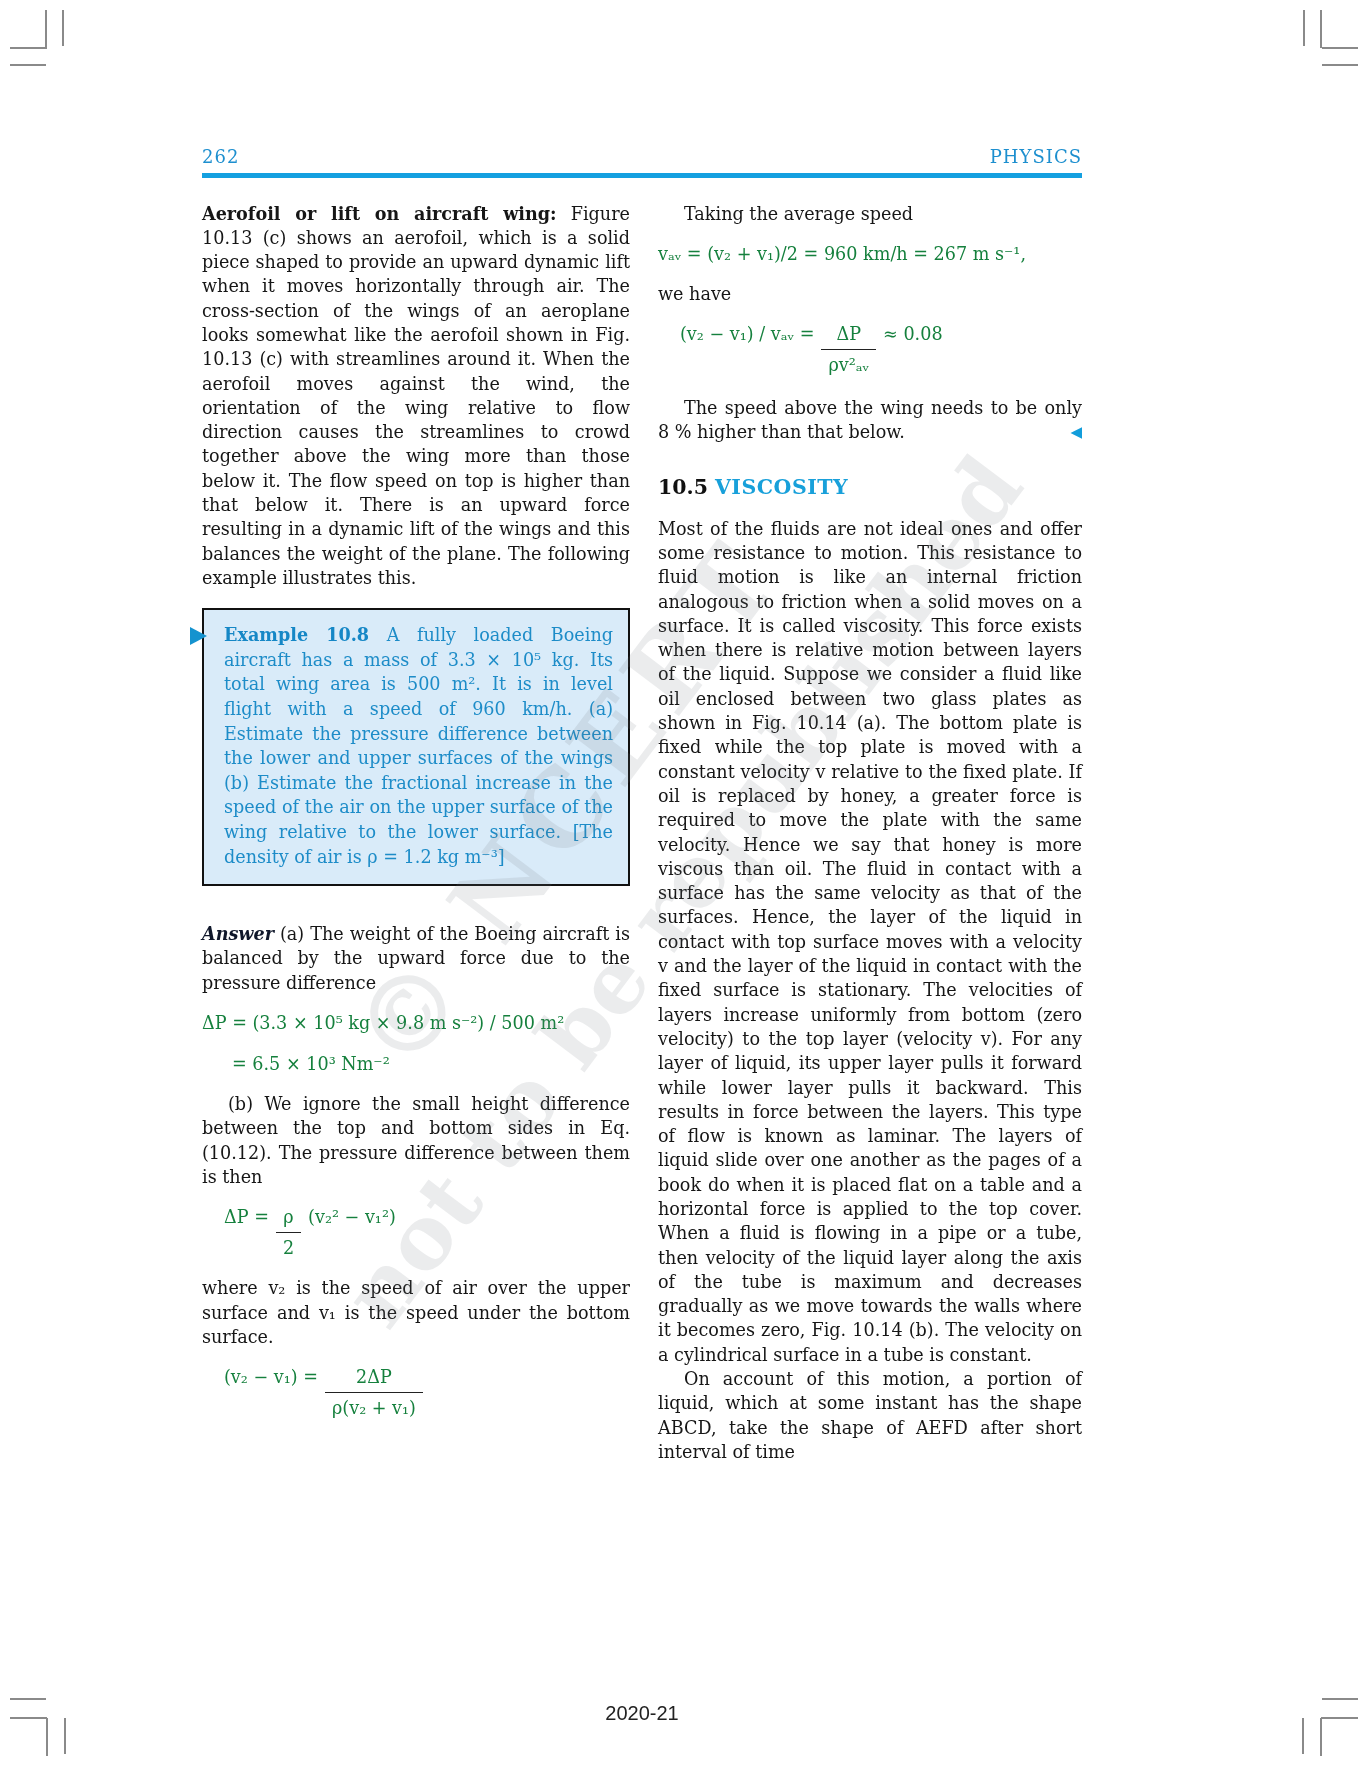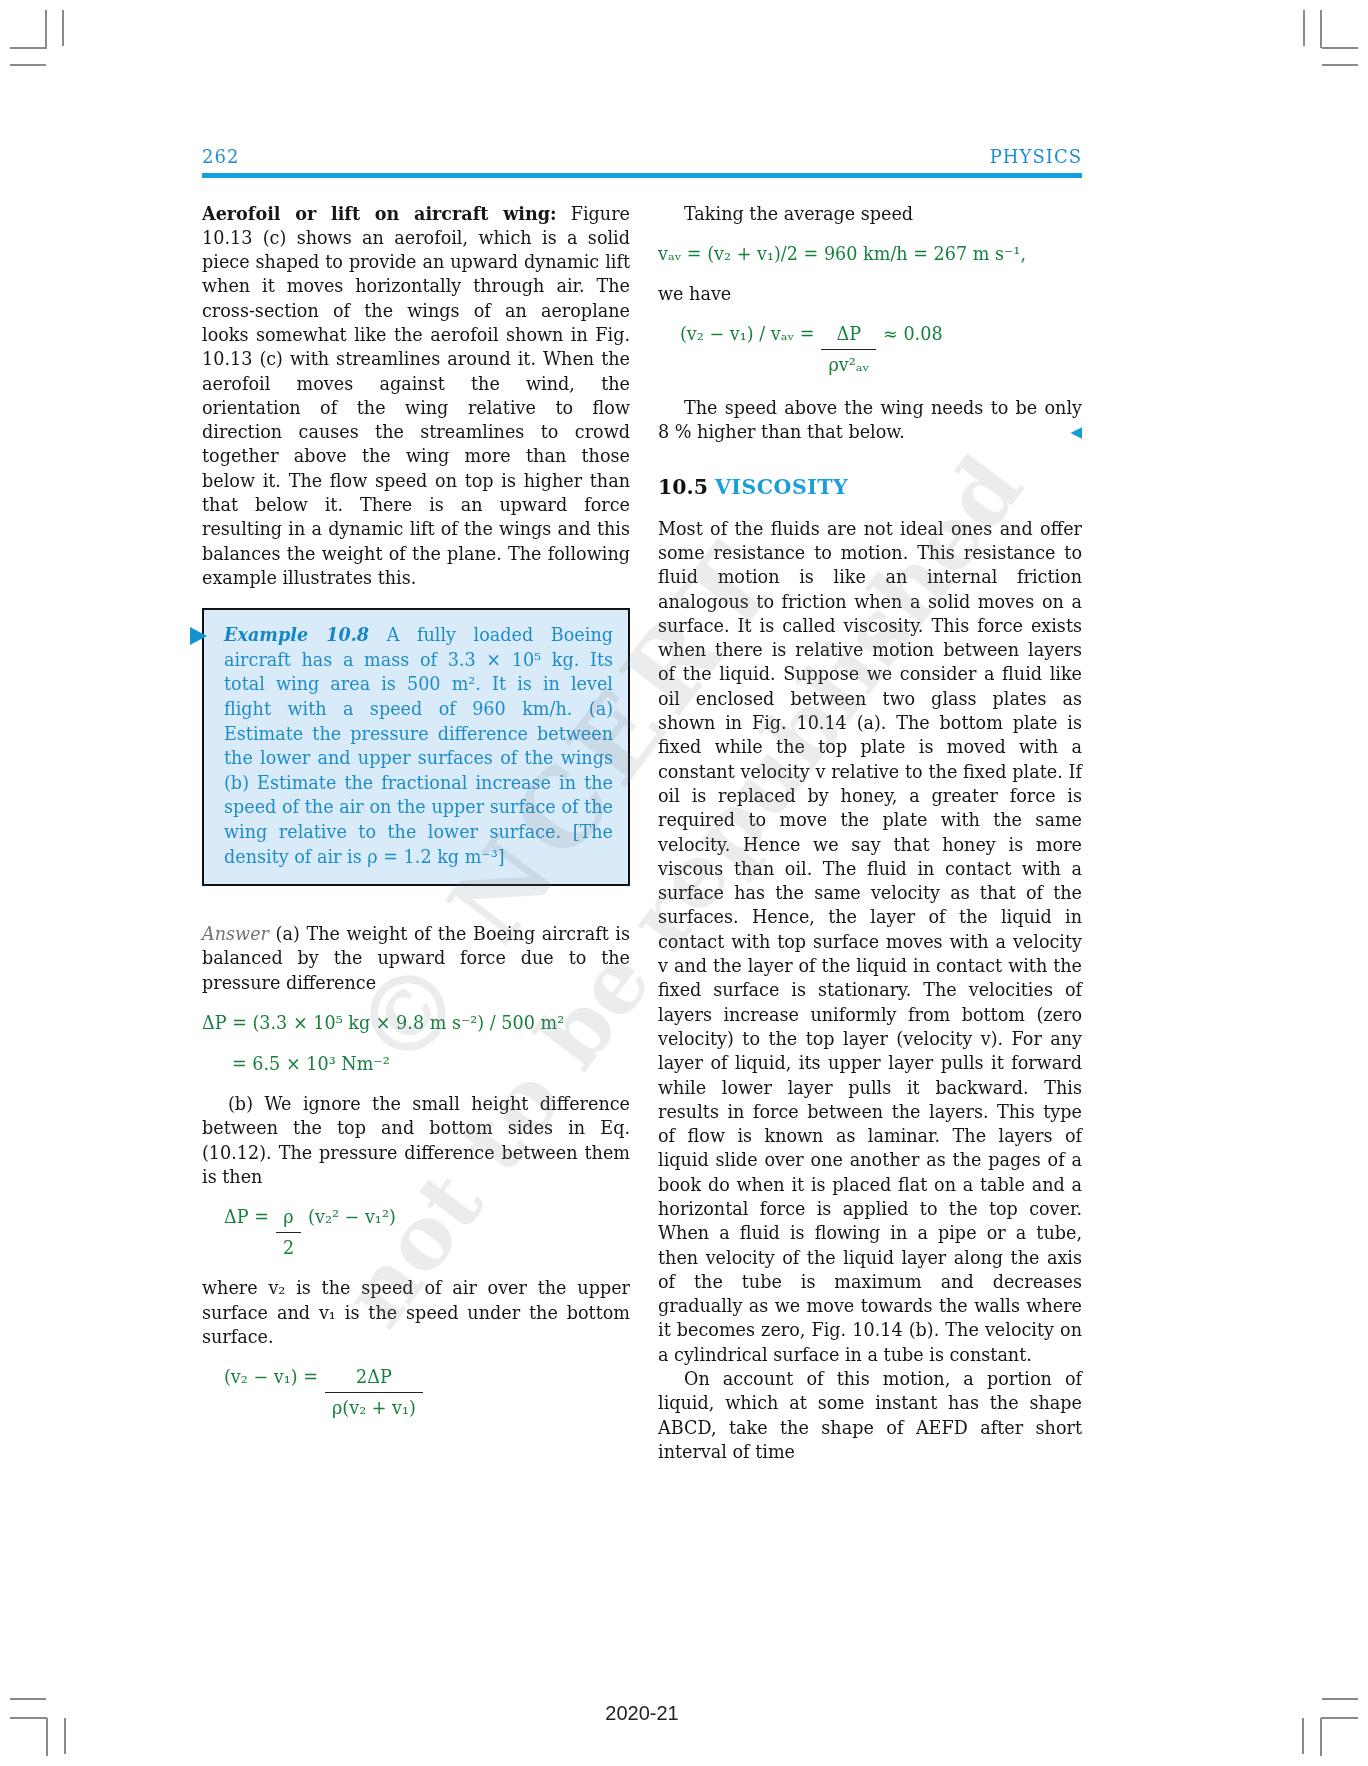--- a/index.html
+++ b/index.html
@@ -23,29 +23,29 @@
   p { margin:0; }
   .body-text { font-size:17.6px; line-height:24.3px; text-align:justify; color:#161616; }
   .indent { text-indent:26px; }
   .lead { font-weight:bold; color:#161616; }
 
   .example-box {
     margin-top:18px; background:#d9ebf9; border:2.5px solid #111;
     padding:13px 15px 15px 20px; position:relative;
   }
   .example-box .body-text { color:#1d8cc8; line-height:24.6px; }
-  .ex-lead { font-weight:bold; font-style:italic; color:#1587c6; }
+  .ex-lead { font-weight:bold; color:#1587c6; }
   .example-arrow {
     position:absolute; left:-14px; top:17px; width:0; height:0;
     border-left:17px solid #1593cf; border-top:9px solid transparent;
     border-bottom:9px solid transparent;
   }
 
   .answer { margin-top:36px; }
-  .ans-lead { font-weight:normal; font-style:italic; color:#737373; }
+  .ans-lead { font-weight:bold; font-style:italic; color:#0f172a; }
 
   .eq { margin:15px 0; font-size:17.6px; color:#15803d; line-height:26px; }
   .eq.indent1 { margin-left:30px; }
   .frac-eq { display:flex; align-items:flex-start; gap:7px; margin-left:22px; }
   .frac { display:inline-flex; flex-direction:column; text-align:center; }
   .frac .num { padding:0 7px 2px; border-bottom:1.7px solid #222; }
   .frac .den { padding:2px 7px 0; }
 
   .concl { margin-top:18px; }
   .end-marker { float:right; color:#129ddb; font-size:15px; line-height:24px; }

